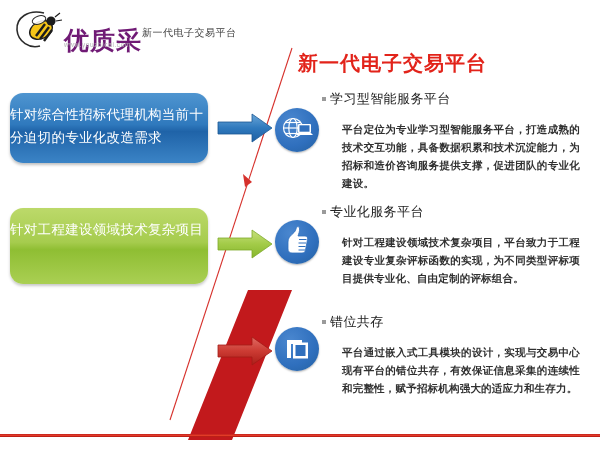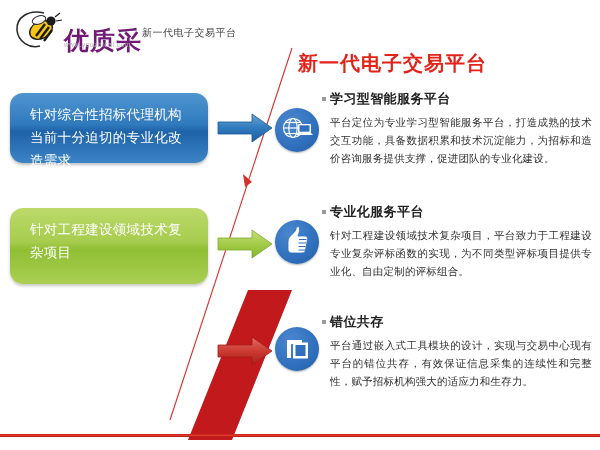--- a/index.html
+++ b/index.html
@@ -26,21 +26,21 @@
   }
 
   
   .diag-line{position:absolute;left:0;top:0;width:600px;height:450px;pointer-events:none;}
 
   
   .lbox{
     position:absolute;left:10px;width:198px;
     border-radius:13px;
     color:#ffffff;font-size:13.5px;line-height:23px;
-    padding:10px 20px;box-sizing:border-box;
+    padding:10px 0;box-sizing:border-box;
     letter-spacing:.3px;
   }
   .lbox.blue{
     top:93px;height:70px;
     background:linear-gradient(180deg,#4f95d0 0%,#2f79bd 45%,#1f63a8 55%,#3b84c6 100%);
     box-shadow:0 2px 3px rgba(0,0,0,.25);
   }
   .lbox.green{
     top:208px;height:76px;
     background:linear-gradient(180deg,#bcd96a 0%,#a6cc4e 45%,#8fbe33 55%,#aacf53 100%);
@@ -61,24 +61,24 @@
     background:radial-gradient(circle at 35% 30%,#4a87cf 0%,#2f6fbd 60%,#24609f 100%);
     box-shadow:0 1px 2px rgba(0,0,0,.3);
   }
 
   
   .rblock{position:absolute;left:330px;width:262px;}
   .rbullet{
     position:absolute;left:-8px;top:7px;width:4px;height:4px;background:#9a9a9a;
   }
   .rhead{
-    font-size:13px;font-weight:bold;color:#222222;letter-spacing:.4px;margin:0 0 5px 0;
+    font-size:13px;font-weight:normal;color:#222222;letter-spacing:.4px;margin:0 0 5px 0;
   }
   .rbody{
-    font-size:10.5px;color:#303030;line-height:18px;letter-spacing:.2px;text-align:justify;margin:0;
+    font-size:10.5px;color:#303030;line-height:18px;letter-spacing:.2px;text-align:justify;margin:12px;font-weight:bold;
   }
 
   
   .bottom-rule{position:absolute;left:0;top:434px;width:600px;height:3px;
     background:linear-gradient(180deg,#c0201c 0%,#e23b27 50%,#a8110f 100%);}
 </style>
 </head>
 <body>
 
 <div class="slide">

